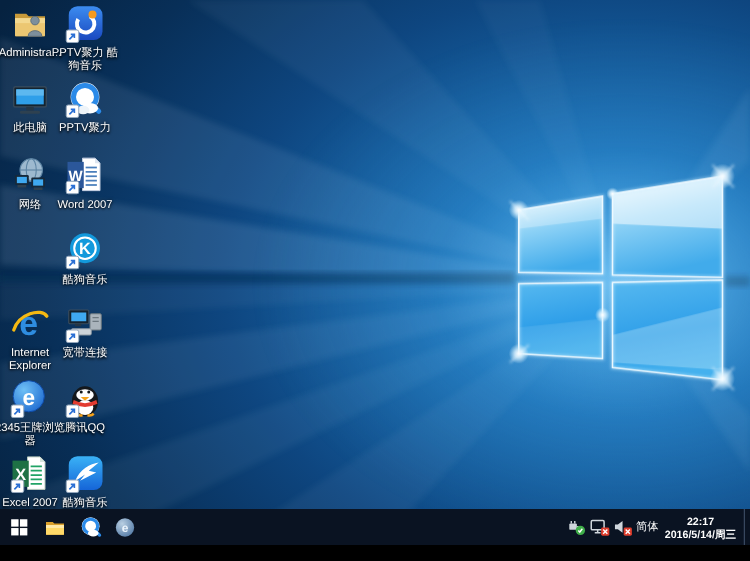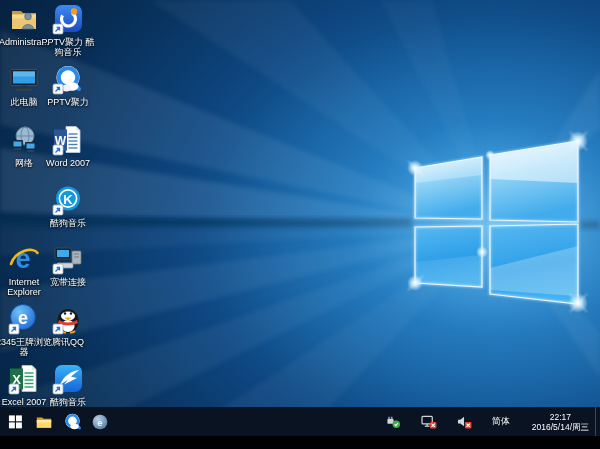--- a/index.html
+++ b/index.html
@@ -11,25 +11,25 @@
   .dicon{position:absolute;width:48px;height:58px;display:flex;flex-direction:column;
          align-items:center;cursor:default;}
   .dicon .art{width:32px;height:32px;position:relative;flex:0 0 auto;}
   .dicon .art svg{width:32px;height:32px;display:block;}
   .dicon .label{width:58px;margin:2px -5px 0;font-size:9px;line-height:10px;color:#fff;
          text-align:center;text-shadow:0 1px 2px rgba(0,0,0,.95),0 0 3px rgba(0,0,0,.7);}
   
   #taskbar{position:absolute;left:0;bottom:0;width:600px;height:29px;background:#0a1322;
            display:flex;align-items:stretch;}
   .tb-btn{width:28px;display:flex;align-items:center;justify-content:center;}
-  #tray{margin-left:auto;display:flex;align-items:center;gap:20px;padding:0 4px 0 4px;}
+  #tray{margin-left:auto;display:flex;align-items:center;gap:3px;padding:0 4px 0 4px;}
   .tray-ic{display:flex;align-items:center;justify-content:center;}
   #lang{color:#fff;font-size:9px;}
   #clock{display:flex;flex-direction:column;align-items:center;justify-content:center;
-         color:#fff;font-size:8.5px;line-height:10px;text-align:center;padding:0 2px;}
+         color:#fff;font-size:8.5px;line-height:10px;text-align:center;padding:0 2px;font-weight:bold;}
   #show-desktop{width:5px;border-left:1px solid rgba(140,170,205,.35);}
 </style>
 </head>
 <body>
 
 <div id="screen">
 
   <svg id="wallpaper" width="600" height="449" viewBox="0 0 600 449">
     <defs>
       <radialGradient id="bg" cx="0.82" cy="0.5" r="0.95">

